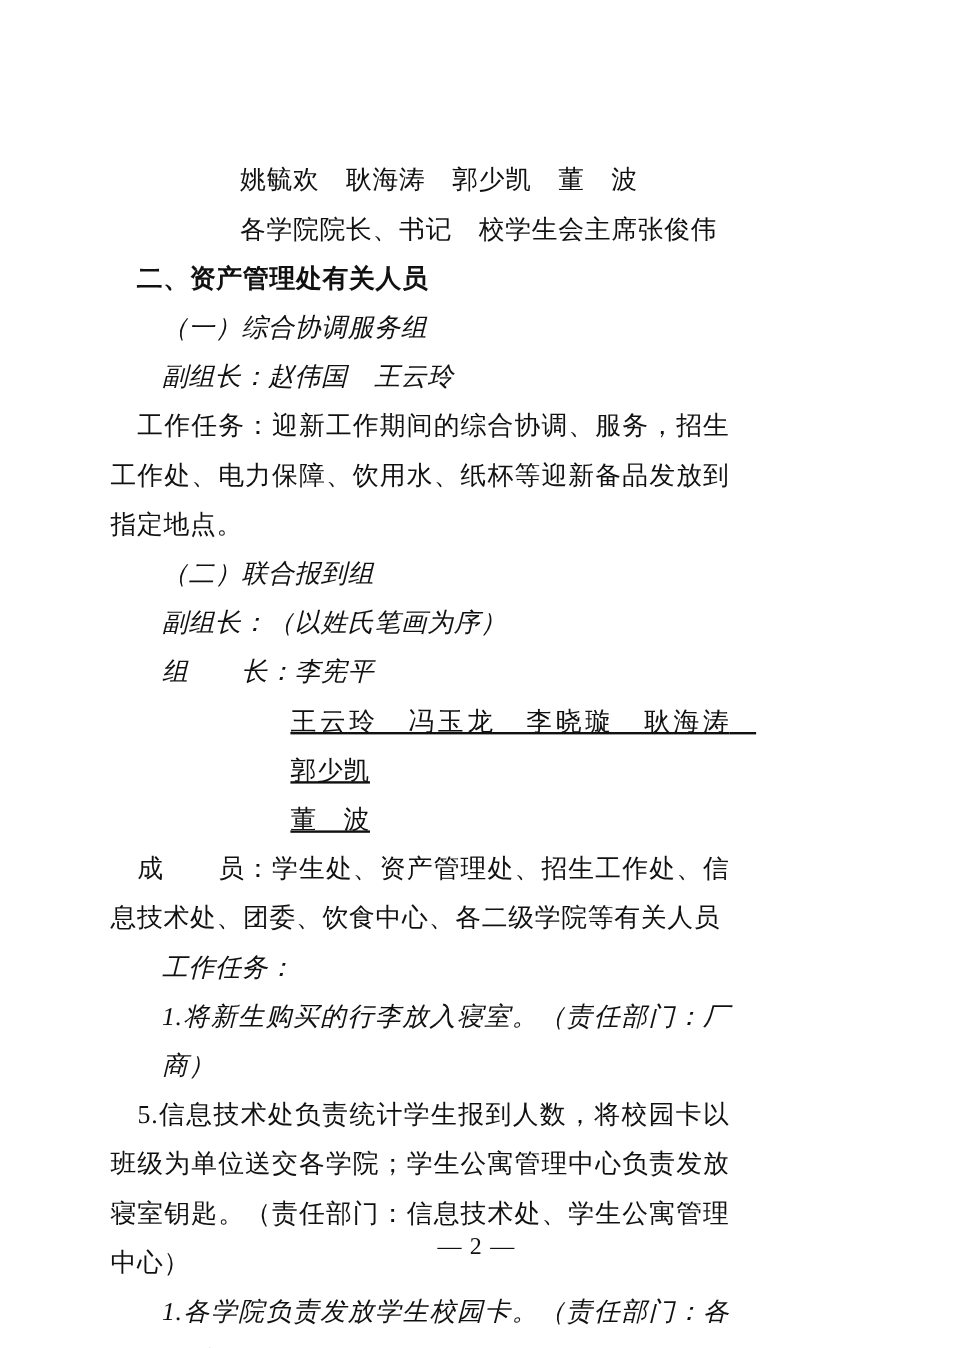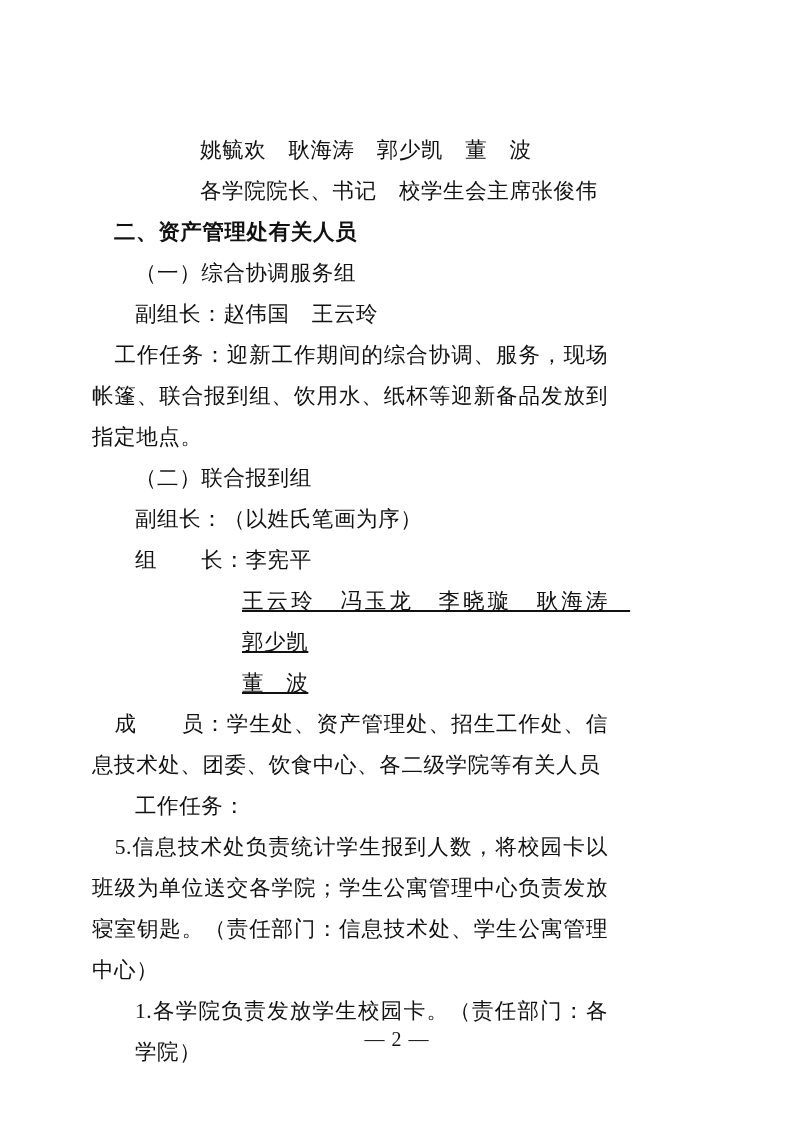--- a/index.html
+++ b/index.html
@@ -29,21 +29,21 @@
     line-height: 41px;
     letter-spacing: 0.6px;
     text-align: justify;
   }
   .p {
     margin: 0;
     padding: 0;
     white-space: pre-wrap;
   }
   
-  .indent-1 { text-indent: 0; padding-left: 43px; }
+  .indent-1 { text-indent: 0; padding-left: 43px; font-style: italic; }
   .hang-0 { padding-left: 0; }
   .bold-head {
     font-weight: bold;
     padding-left: 22px;
   }
   .name-line {
     padding-left: 108px;
   }
   .name-line2 {
     padding-left: 150px;
@@ -68,28 +68,29 @@
 </head>
 <body>
 
 <div class="page">
   <div class="doc-body">
     <p class="p name-line">姚毓欢　耿海涛　郭少凯　董　波</p>
     <p class="p name-line">各学院院长、书记　校学生会主席张俊伟</p>
     <p class="p bold-head">二、资产管理处有关人员</p>
     <p class="p indent-1">（一）综合协调服务组</p>
     <p class="p indent-1">副组长：赵伟国　王云玲</p>
-    <p class="p hang-0">　工作任务：迎新工作期间的综合协调、服务，现场帐篷、联合报到组、饮用水、纸杯等迎新备品发放到指定地点。</p>
+    <p class="p hang-0">　工作任务：迎新工作期间的综合协调、服务，招生工作处、电力保障、饮用水、纸杯等迎新备品发放到指定地点。</p>
     <p class="p indent-1">（二）联合报到组</p>
     <p class="p indent-1">副组长：（以姓氏笔画为序）</p>
     <p class="p indent-1">组　　长：李宪平</p>
     <p class="p name-line2">王云玲　冯玉龙　李晓璇　耿海涛　郭少凯</p>
     <p class="p name-line2">董　波</p>
     <p class="p hang-0">　成　　员：学生处、资产管理处、招生工作处、信息技术处、团委、饮食中心、各二级学院等有关人员</p>
     <p class="p indent-1">工作任务：</p>
+    <p class="p indent-1">1.将新生购买的行李放入寝室。（责任部门：厂商）</p>
     <p class="p hang-0">　5.信息技术处负责统计学生报到人数，将校园卡以班级为单位送交各学院；学生公寓管理中心负责发放寝室钥匙。（责任部门：信息技术处、学生公寓管理中心）</p>
     <p class="p indent-1">1.各学院负责发放学生校园卡。（责任部门：各学院）</p>
   </div>
 </div>
 
 <div class="footer">
   <span class="footer-inner">— 2 —</span>
 </div>
 
 </body></html>

